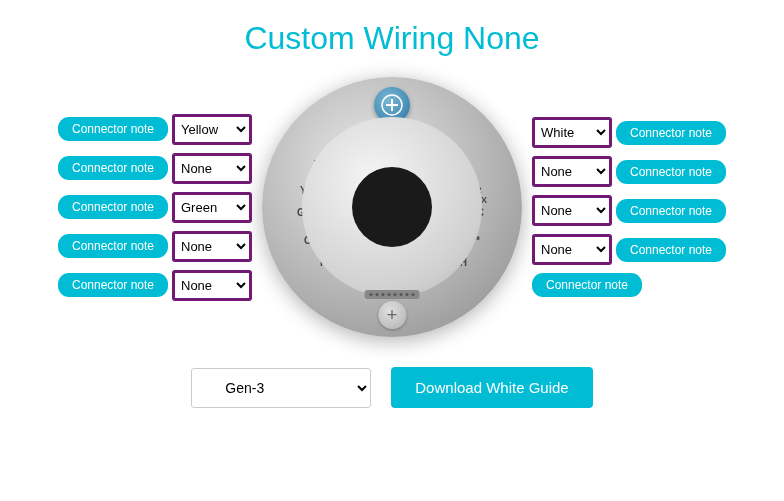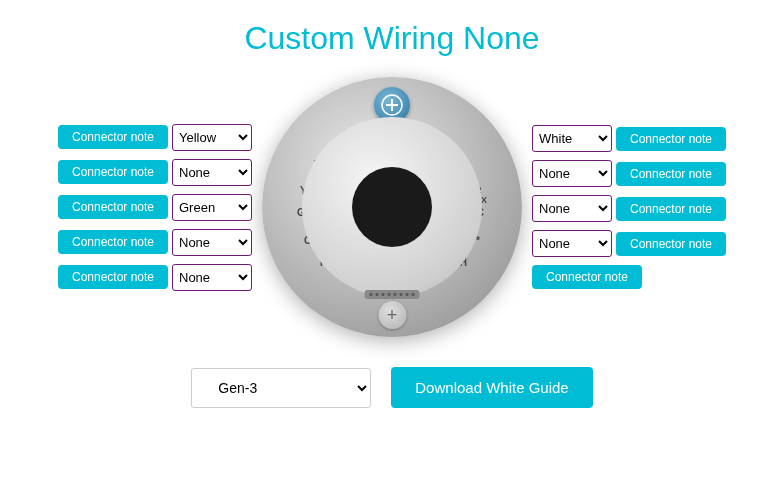--- a/index.html
+++ b/index.html
@@ -47,31 +47,31 @@
     .connector-row {
       display: flex;
       align-items: center;
       gap: 4px;
     }
 
     .connector-note-btn {
       background: #00bcd4;
       color: white;
       border: none;
-      border-radius: 4px;
+      border-radius: 11px;
       padding: 5px 12px;
       font-size: 12px;
       cursor: pointer;
       white-space: nowrap;
       min-width: 110px;
       text-align: center;
     }
 
     .wire-select {
-      border: 1px solid #701a75;
+      border: 3px solid #701a75;
       border-radius: 3px;
       padding: 4px 2px;
       font-size: 13px;
       min-width: 80px;
       background: white;
       cursor: pointer;
     }
 
     
     .thermostat-container {
@@ -210,21 +210,21 @@
       align-items: center;
       justify-content: center;
       gap: 20px;
       margin-top: 30px;
       padding-bottom: 20px;
     }
 
     .gen-select {
       border: 1px solid #ccc;
       border-radius: 3px;
-      padding: 10px 22px;
+      padding: 10px 29px;
       font-size: 14px;
       min-width: 180px;
       background: white;
       cursor: pointer;
     }
 
     .download-btn {
       background: #00bcd4;
       color: white;
       border: none;

